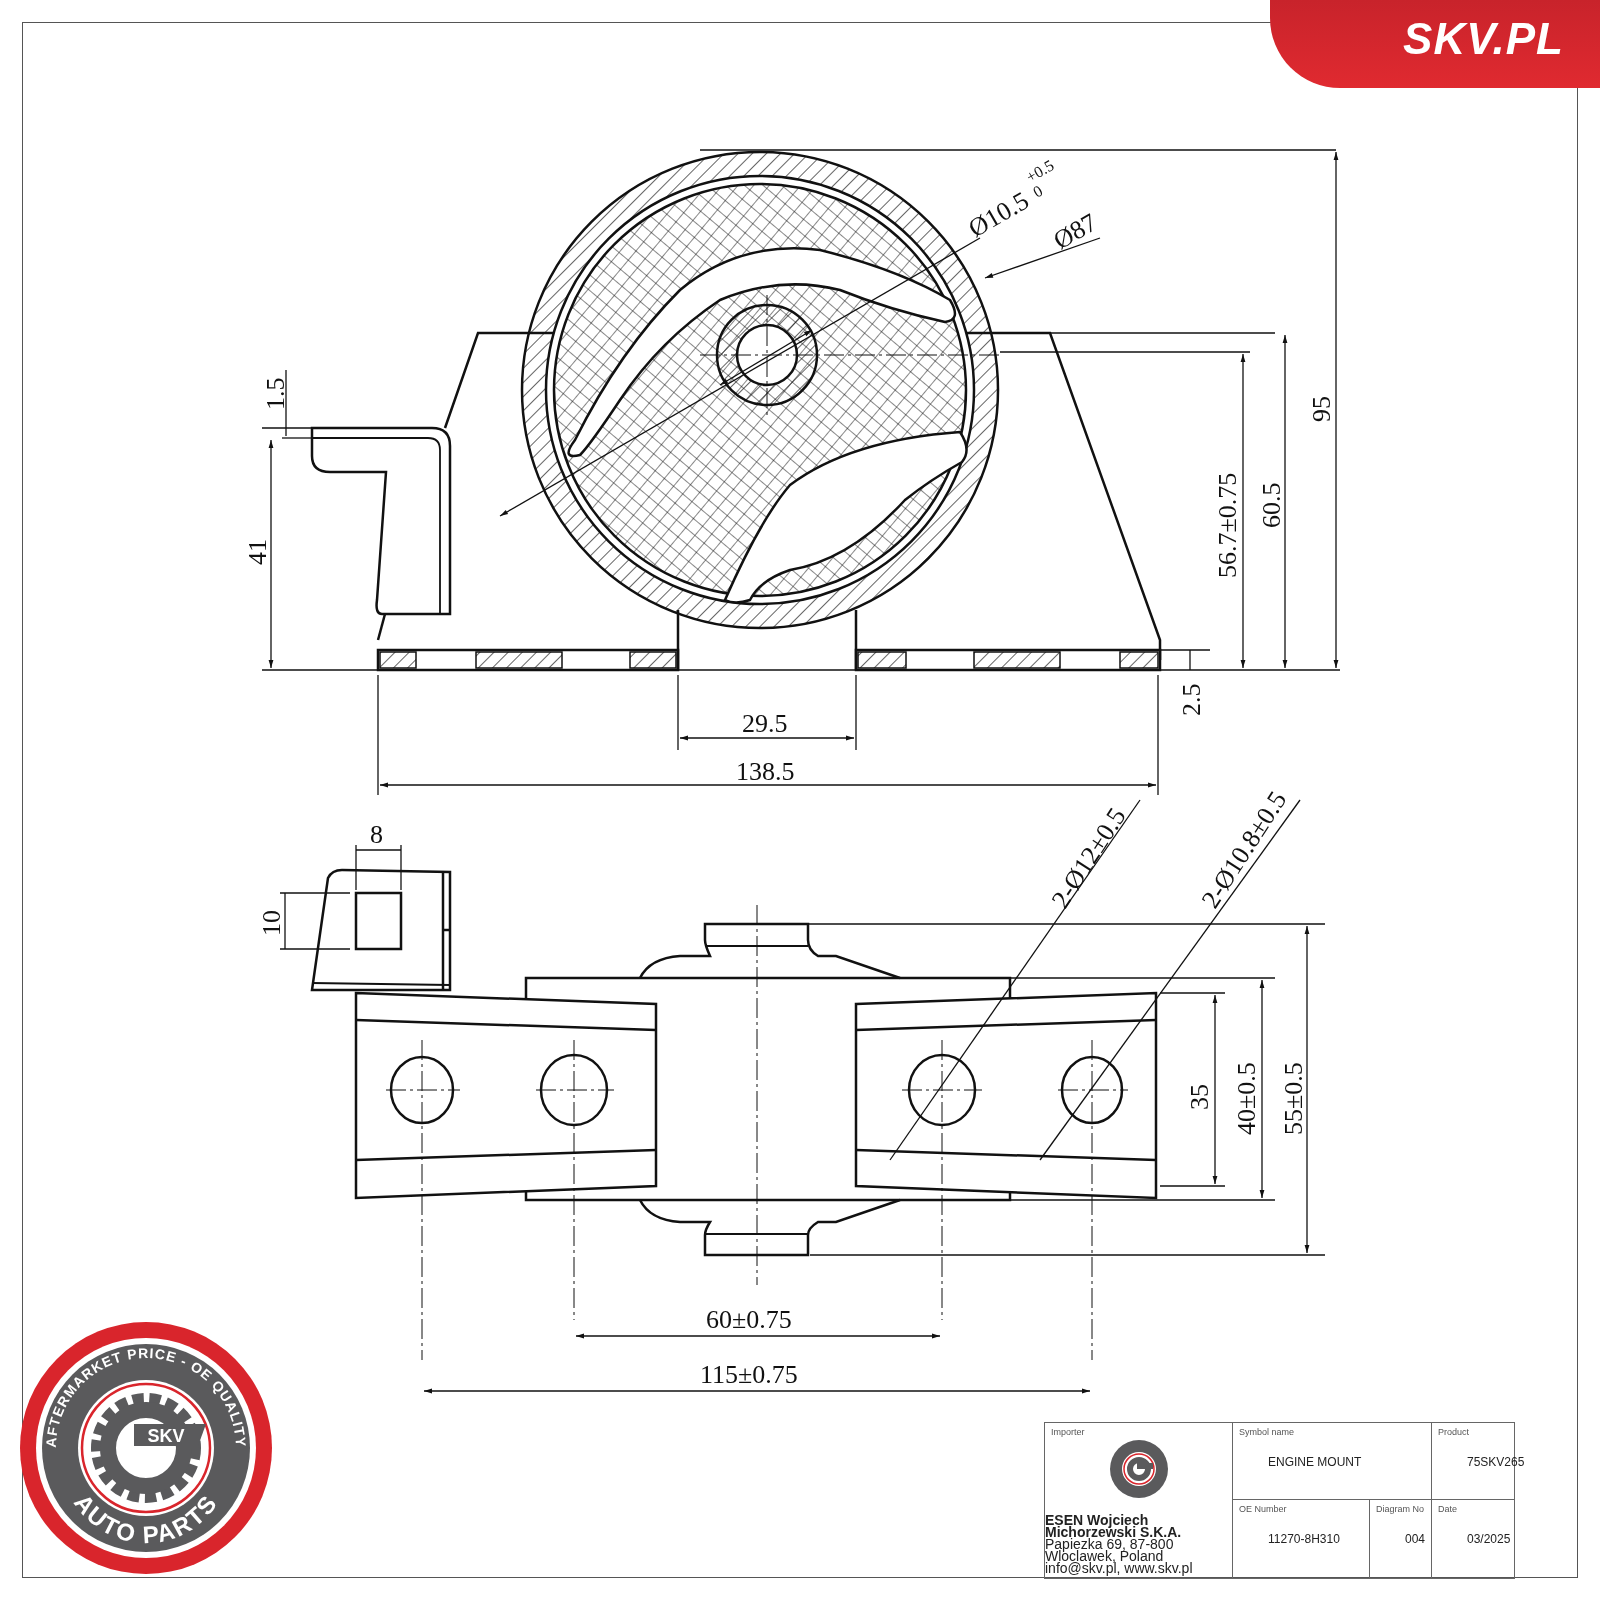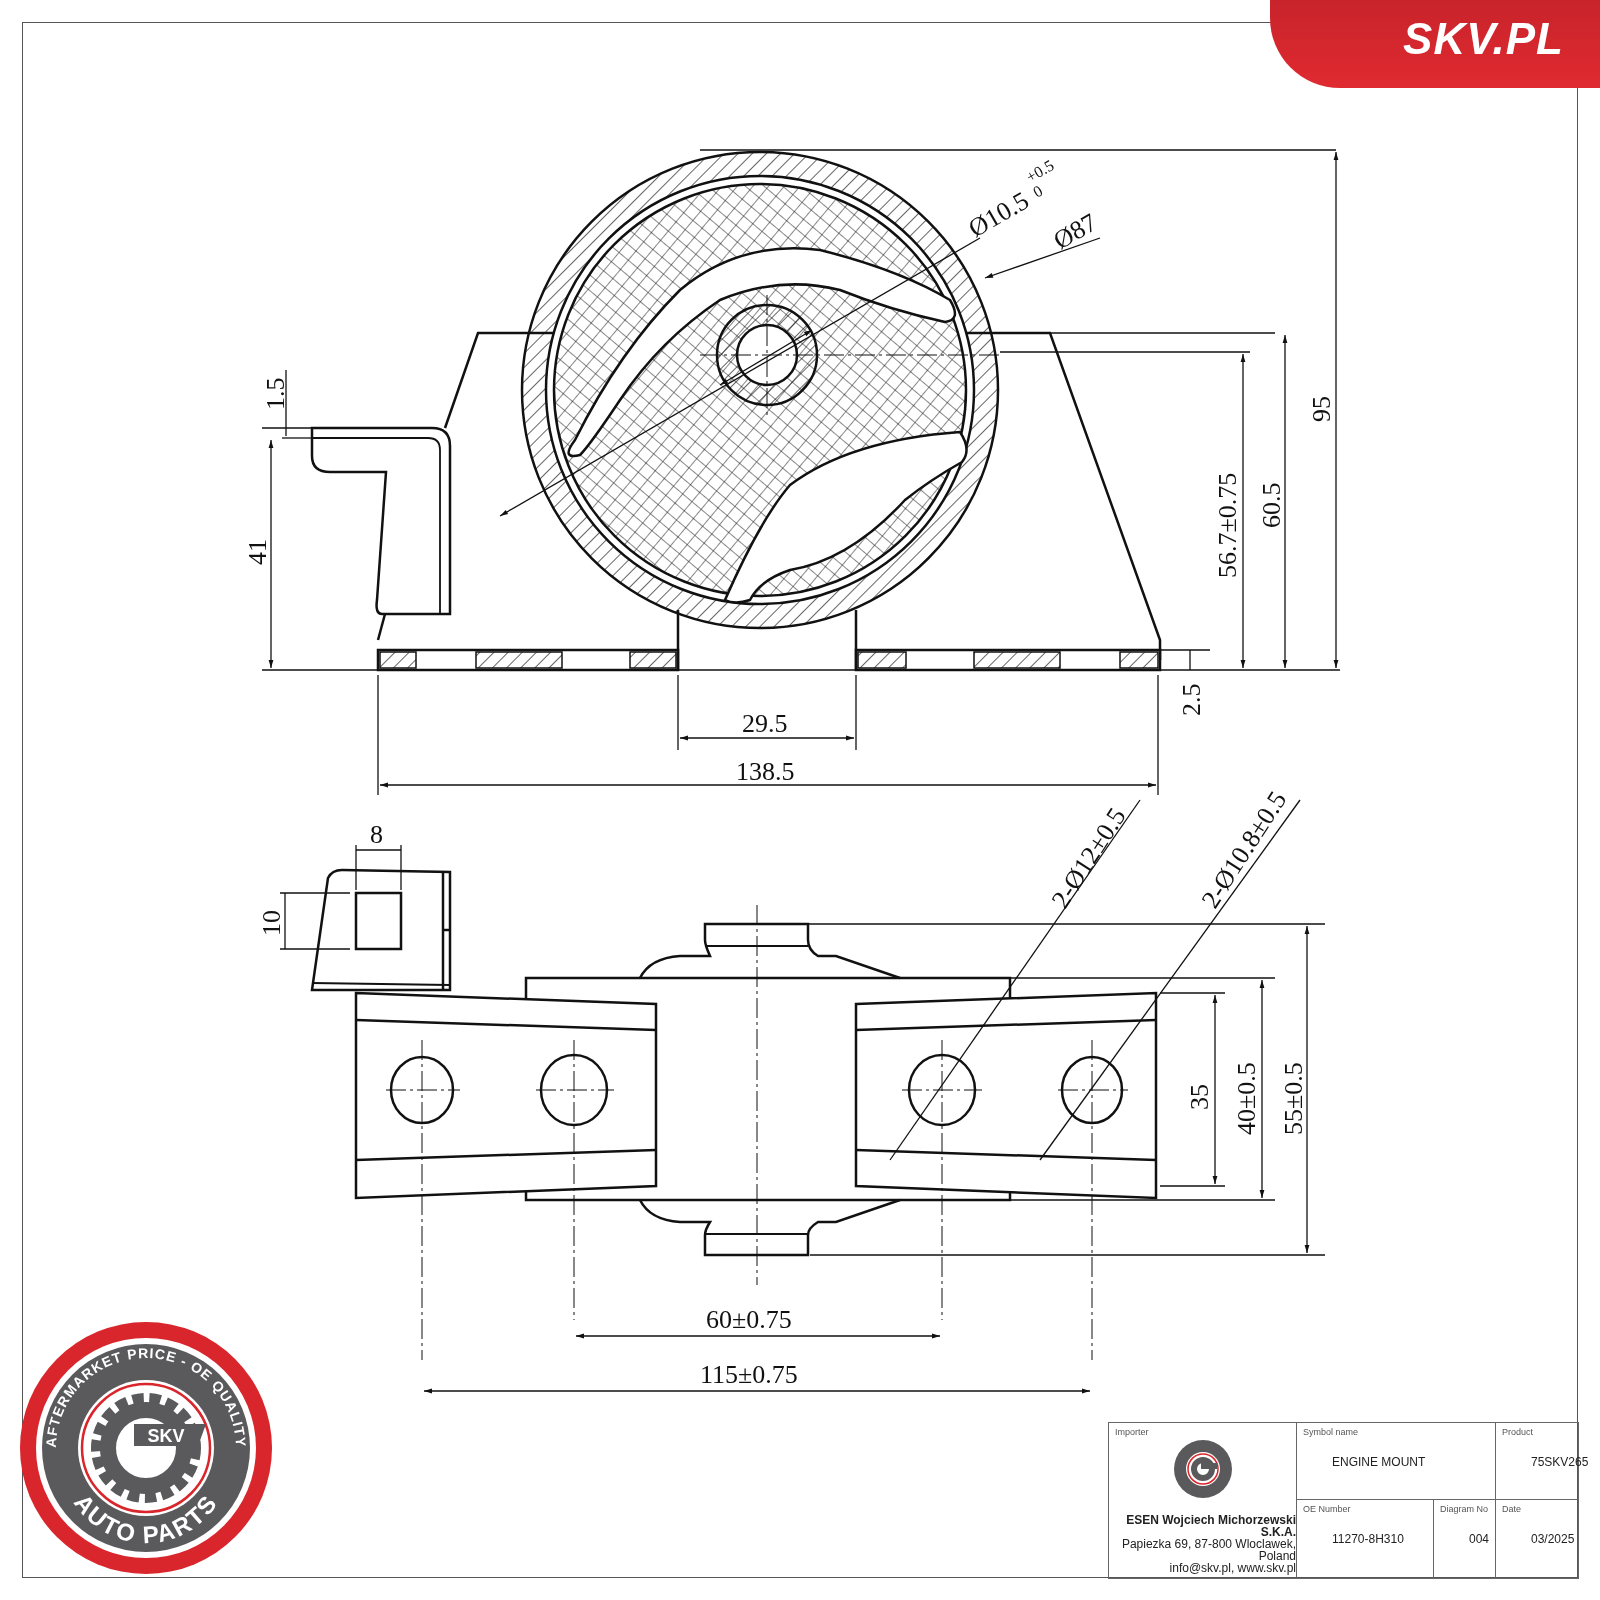--- a/index.html
+++ b/index.html
@@ -2,25 +2,25 @@
 <html><head>
 <meta charset="utf-8">
 <style>
   html, body { margin: 0; padding: 0; background: #ffffff; }
   body { width: 1600px; height: 1600px; position: relative; overflow: hidden; font-family: "Liberation Sans", sans-serif; }
   .frame { position: absolute; left: 22px; top: 22px; width: 1556px; height: 1556px; border: 1.5px solid #555; box-sizing: border-box; }
   .brand { position: absolute; right: 0; top: 0; width: 330px; height: 88px; background: linear-gradient(180deg, #c8232b, #e02a30); border-bottom-left-radius: 70px; }
   .brand-text { position: absolute; right: 36px; top: 14px; font-family: "Liberation Sans", sans-serif; font-weight: 700; font-style: italic; font-size: 44px; color: #fff; letter-spacing: 1px; }
   svg.drawing { position: absolute; left: 0; top: 0; }
   .dim { font-family: "Liberation Serif", "DejaVu Serif", serif; font-size: 26px; fill: #111; }
-  .title-block { position: absolute; left: 1108px; top: 1422px; width: 470px; height: 156px; border-top: 1.5px solid #666; border-left: 1.5px solid #666; font-family: "Liberation Sans", sans-serif; color: #222; }
+  .title-block { position: absolute; left: 1044px; top: 1422px; width: 470px; height: 156px; border-top: 1.5px solid #666; border-left: 1.5px solid #666; font-family: "Liberation Sans", sans-serif; color: #222; }
   .cell { position: absolute; box-sizing: border-box; border-right: 1.5px solid #666; border-bottom: 1.5px solid #666; }
   .cell .lbl { position: absolute; left: 6px; top: 4px; font-size: 9px; color: #555; }
   .cell .val { position: absolute; left: 6px; top: 32px; font-size: 12px; color: #222; margin-left: 29px; }
-  .importer-text { position: absolute; left: 0; right: 0; bottom: 4px; text-align: right; font-size: 12px; line-height: 12px; color: #222; }
+  .importer-text { position: absolute; left: 0; right: 0; bottom: 4px; text-align: left; font-size: 14px; line-height: 12px; color: #222; }
   .importer-text .b { font-weight: 700; }
   .seal { position: absolute; left: 16px; top: 1318px; width: 260px; height: 260px; }
 </style>
 </head>
 <body>
 
 <div class="frame"></div>
 
 <div class="brand">
   <span class="brand-text">SKV.PL</span>

